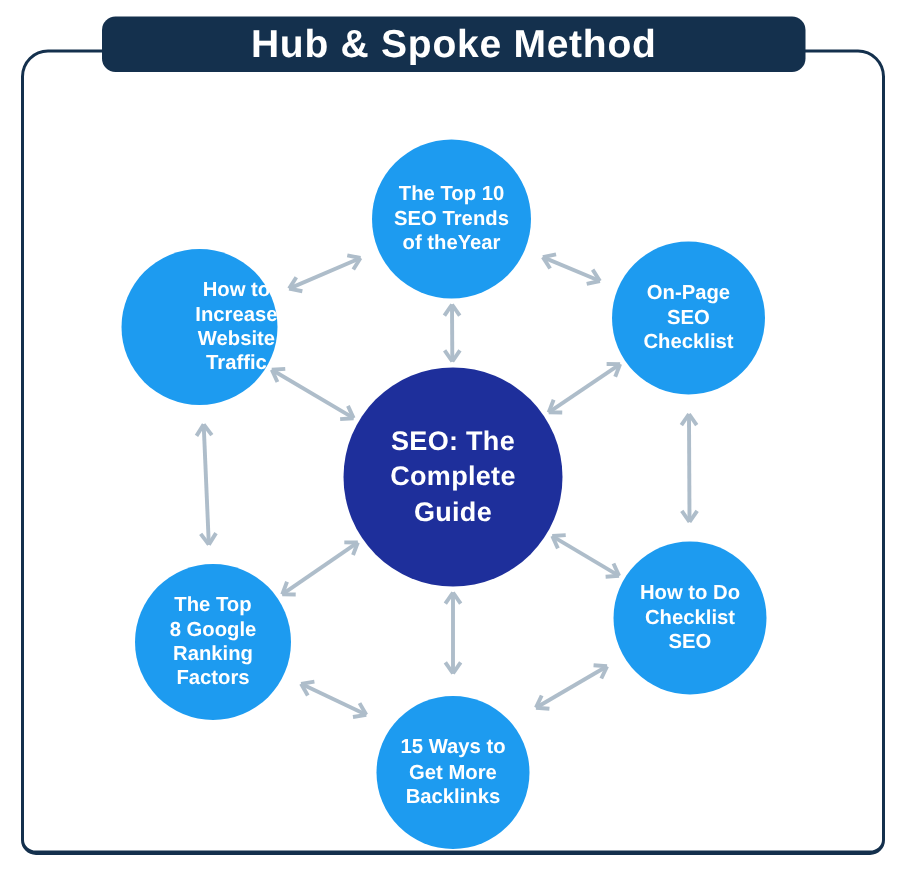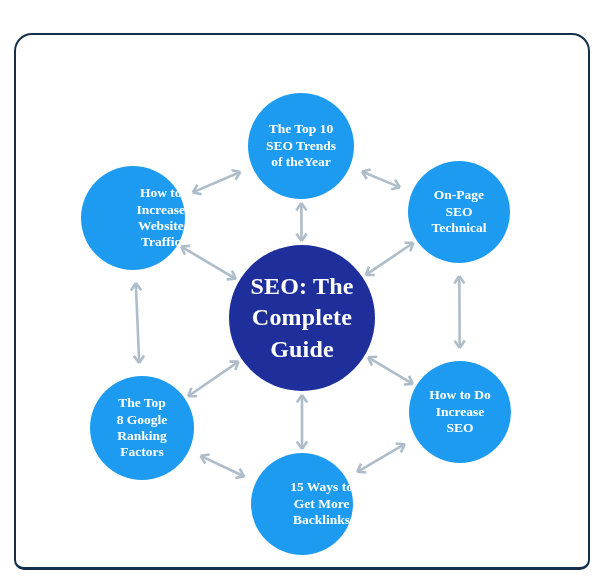--- a/index.html
+++ b/index.html
@@ -61,44 +61,46 @@
     stroke-linecap: butt;
   }
   #nodes-layer .node {
     position: absolute;
     border-radius: 50%;
     display: flex;
     align-items: center;
     justify-content: center;
     text-align: center;
     z-index: 2;
-    font-family: Liberation Serif, serif;
   }
   .node.spoke { background: var(--spoke); }
   .node.hub   { background: var(--hub); }
   .node-label {
     color: #ffffff;
     font-weight: 700;
     white-space: pre-line;
   }
   .node.spoke .node-label {
     font-size: 13.5px;
     line-height: 1.22;
   }
   .node.hub .node-label {
-    font-size: 24px;
+    font-size: 18px;
     line-height: 1.3;
     letter-spacing: 0.2px;
   }
 </style>
 </head>
 <body>
 
 <div id="canvas">
   <div id="frame"></div>
+  <div id="banner">
+    <span class="banner-text">Hub &amp; Spoke Method</span>
+  </div>
   <svg id="arrows-svg" width="600" height="579">
       <g>
         <line x1="301.55233314736125" y1="241.00130134613283" x2="301.3313897480573" y2="202.99903666584973"></line>
         <line x1="301.3313897480573" y1="202.99903666584973" x2="296.2619558146575" y2="210.43549009439312"></line>
         <line x1="301.3313897480573" y1="202.99903666584973" x2="306.48694844439615" y2="210.37604246282487"></line>
         <line x1="301.55233314736125" y1="241.00130134613283" x2="306.62176708076106" y2="233.56484791758945"></line>
         <line x1="301.55233314736125" y1="241.00130134613283" x2="296.3967744510224" y2="233.6242955491577"></line>
       </g>
       <g>
         <line x1="365.8166352698133" y1="274.9136093082789" x2="413.4166890929905" y2="242.77599335122932"></line>
@@ -185,28 +187,28 @@
 Guide</span>
       </div>
       <div class="node spoke" style="left: 248px; top: 93px; width: 106px; height: 106px;">
         <span class="node-label">The Top 10
 SEO Trends
 of theYear</span>
       </div>
       <div class="node spoke" style="left: 408px; top: 161px; width: 102px; height: 102px;">
         <span class="node-label">On-Page
 SEO
-Technical</span>
+Checklist</span>
       </div>
       <div class="node spoke" style="left: 409px; top: 361px; width: 102px; height: 102px;">
         <span class="node-label">How to Do
-Increase
+Checklist
 SEO</span>
       </div>
-      <div class="node spoke" style="left: 251px; top: 453px; width: 102px; height: 102px; justify-content: flex-end;">
+      <div class="node spoke" style="left: 251px; top: 464px; width: 102px; height: 102px;">
         <span class="node-label">15 Ways to
 Get More
 Backlinks</span>
       </div>
       <div class="node spoke" style="left: 90px; top: 376px; width: 104px; height: 104px;">
         <span class="node-label">The Top
 8 Google
 Ranking
 Factors</span>
       </div>

